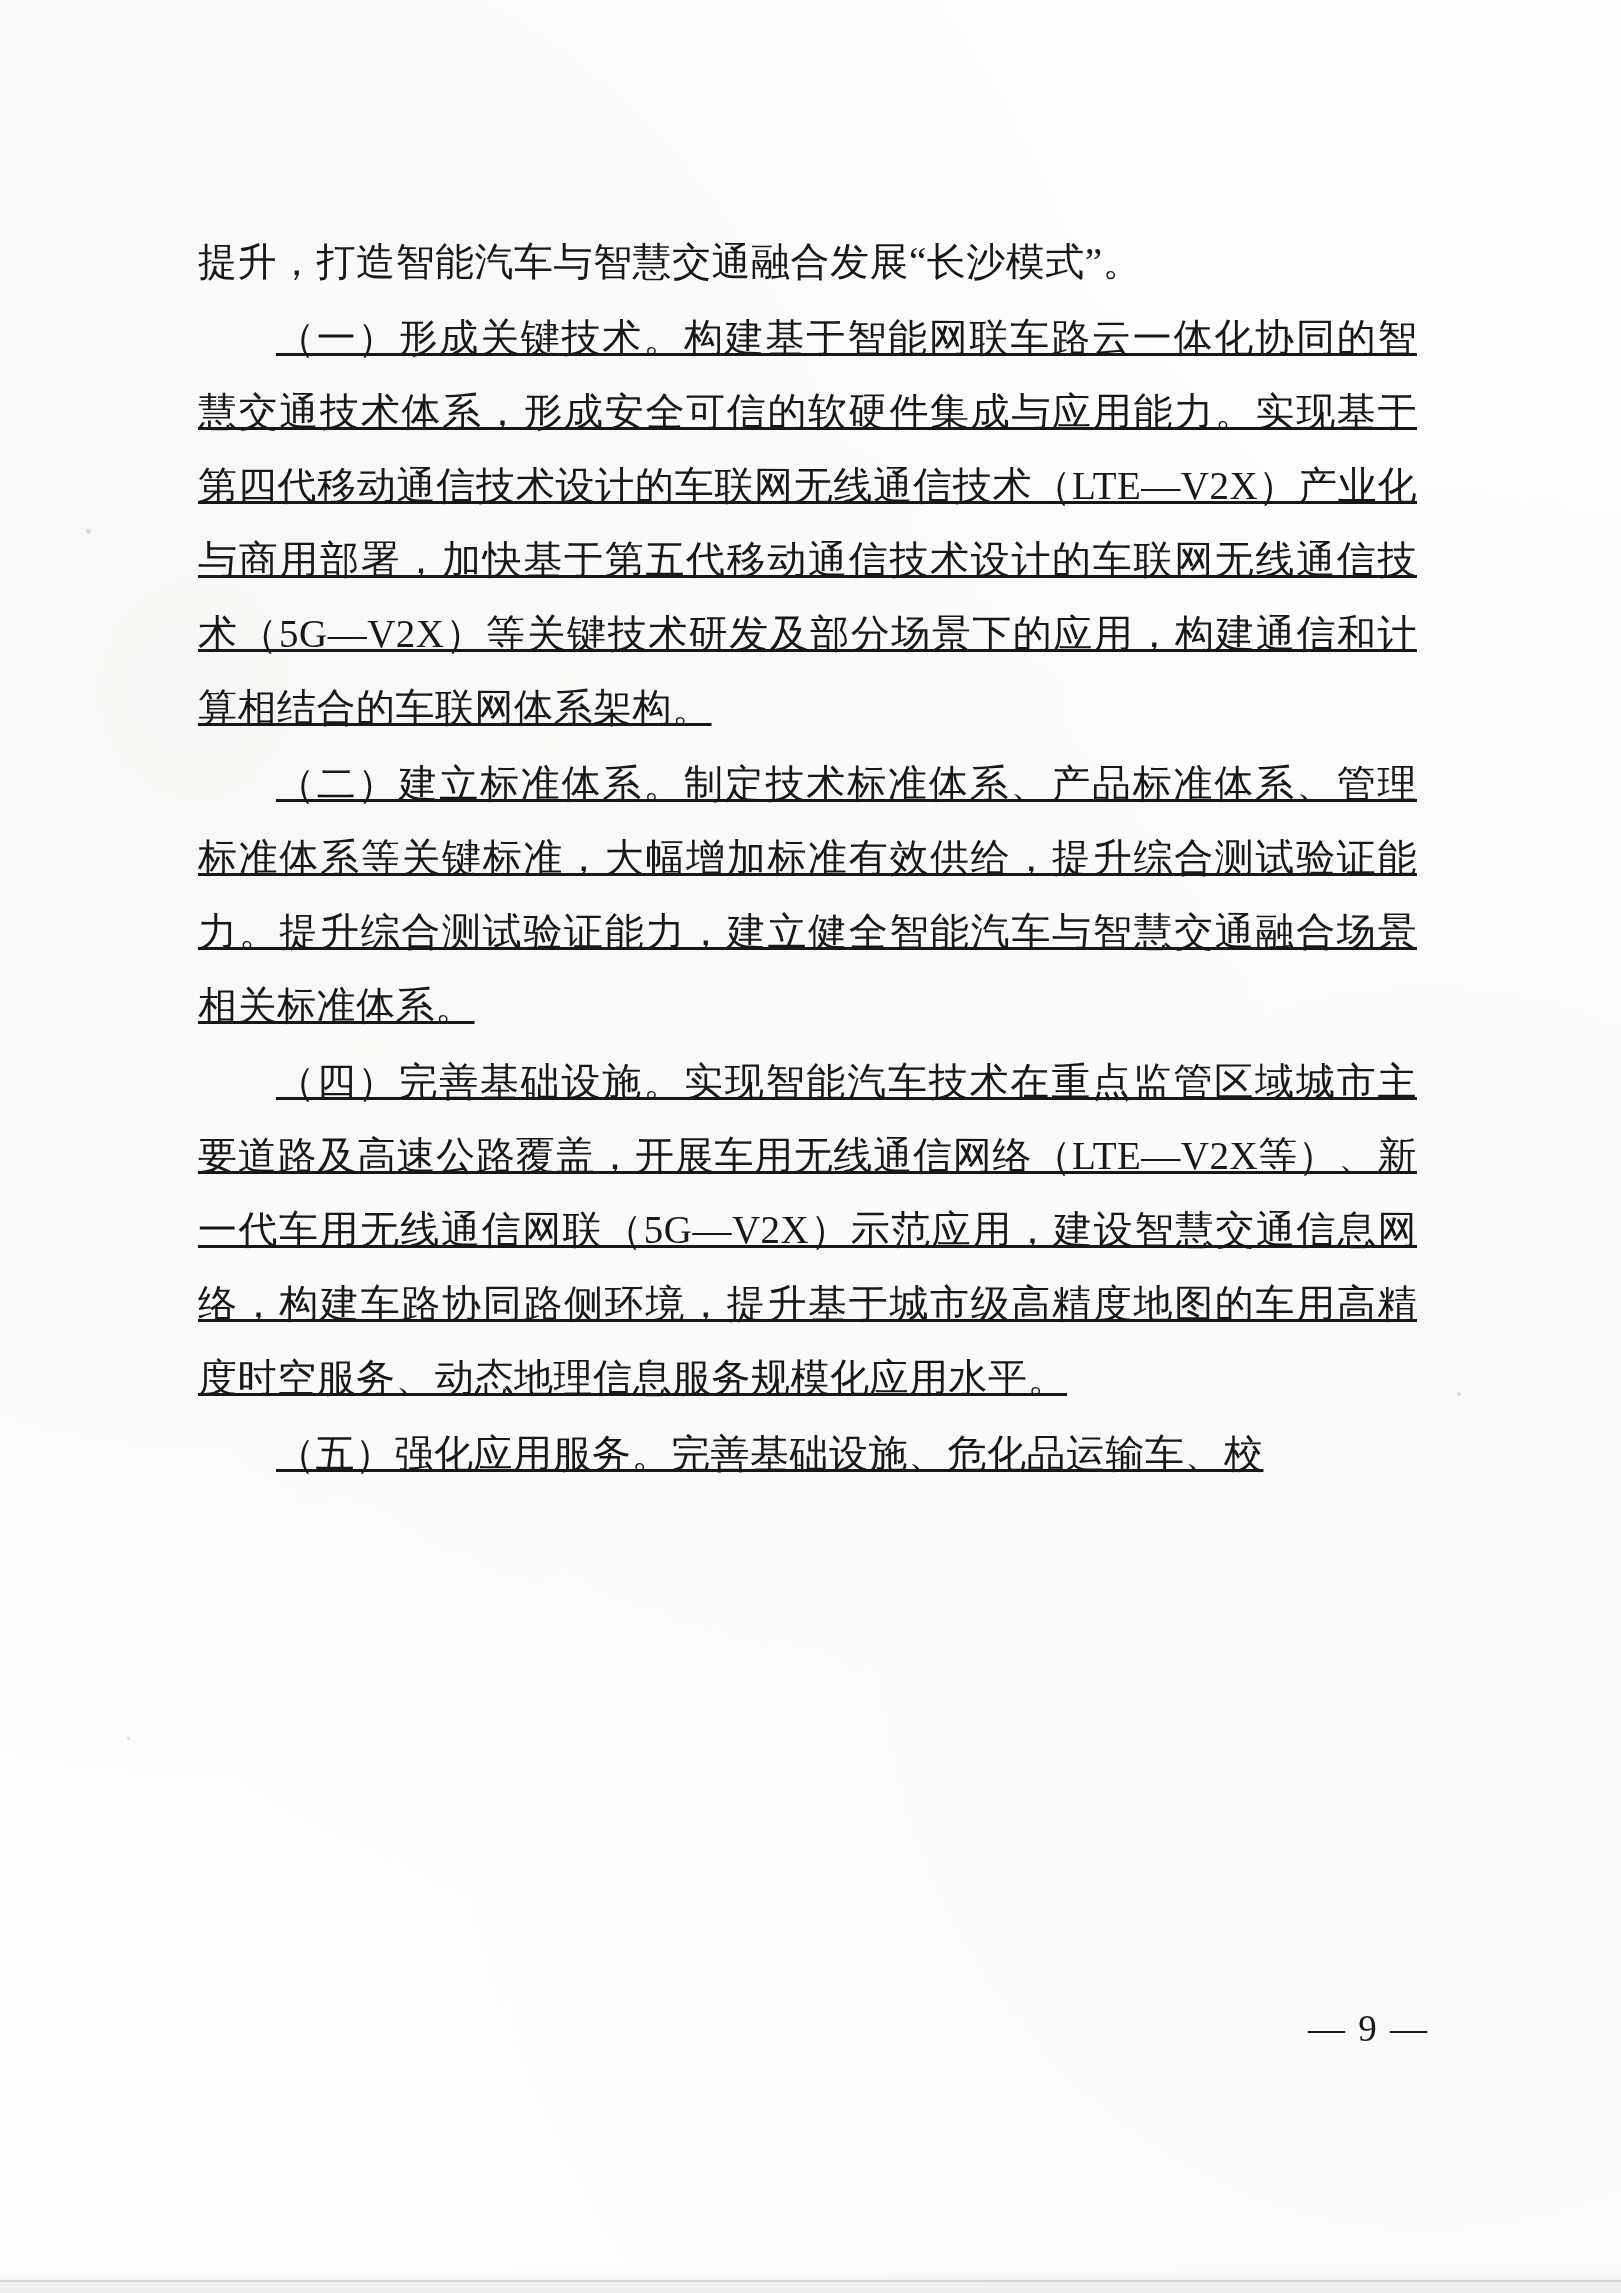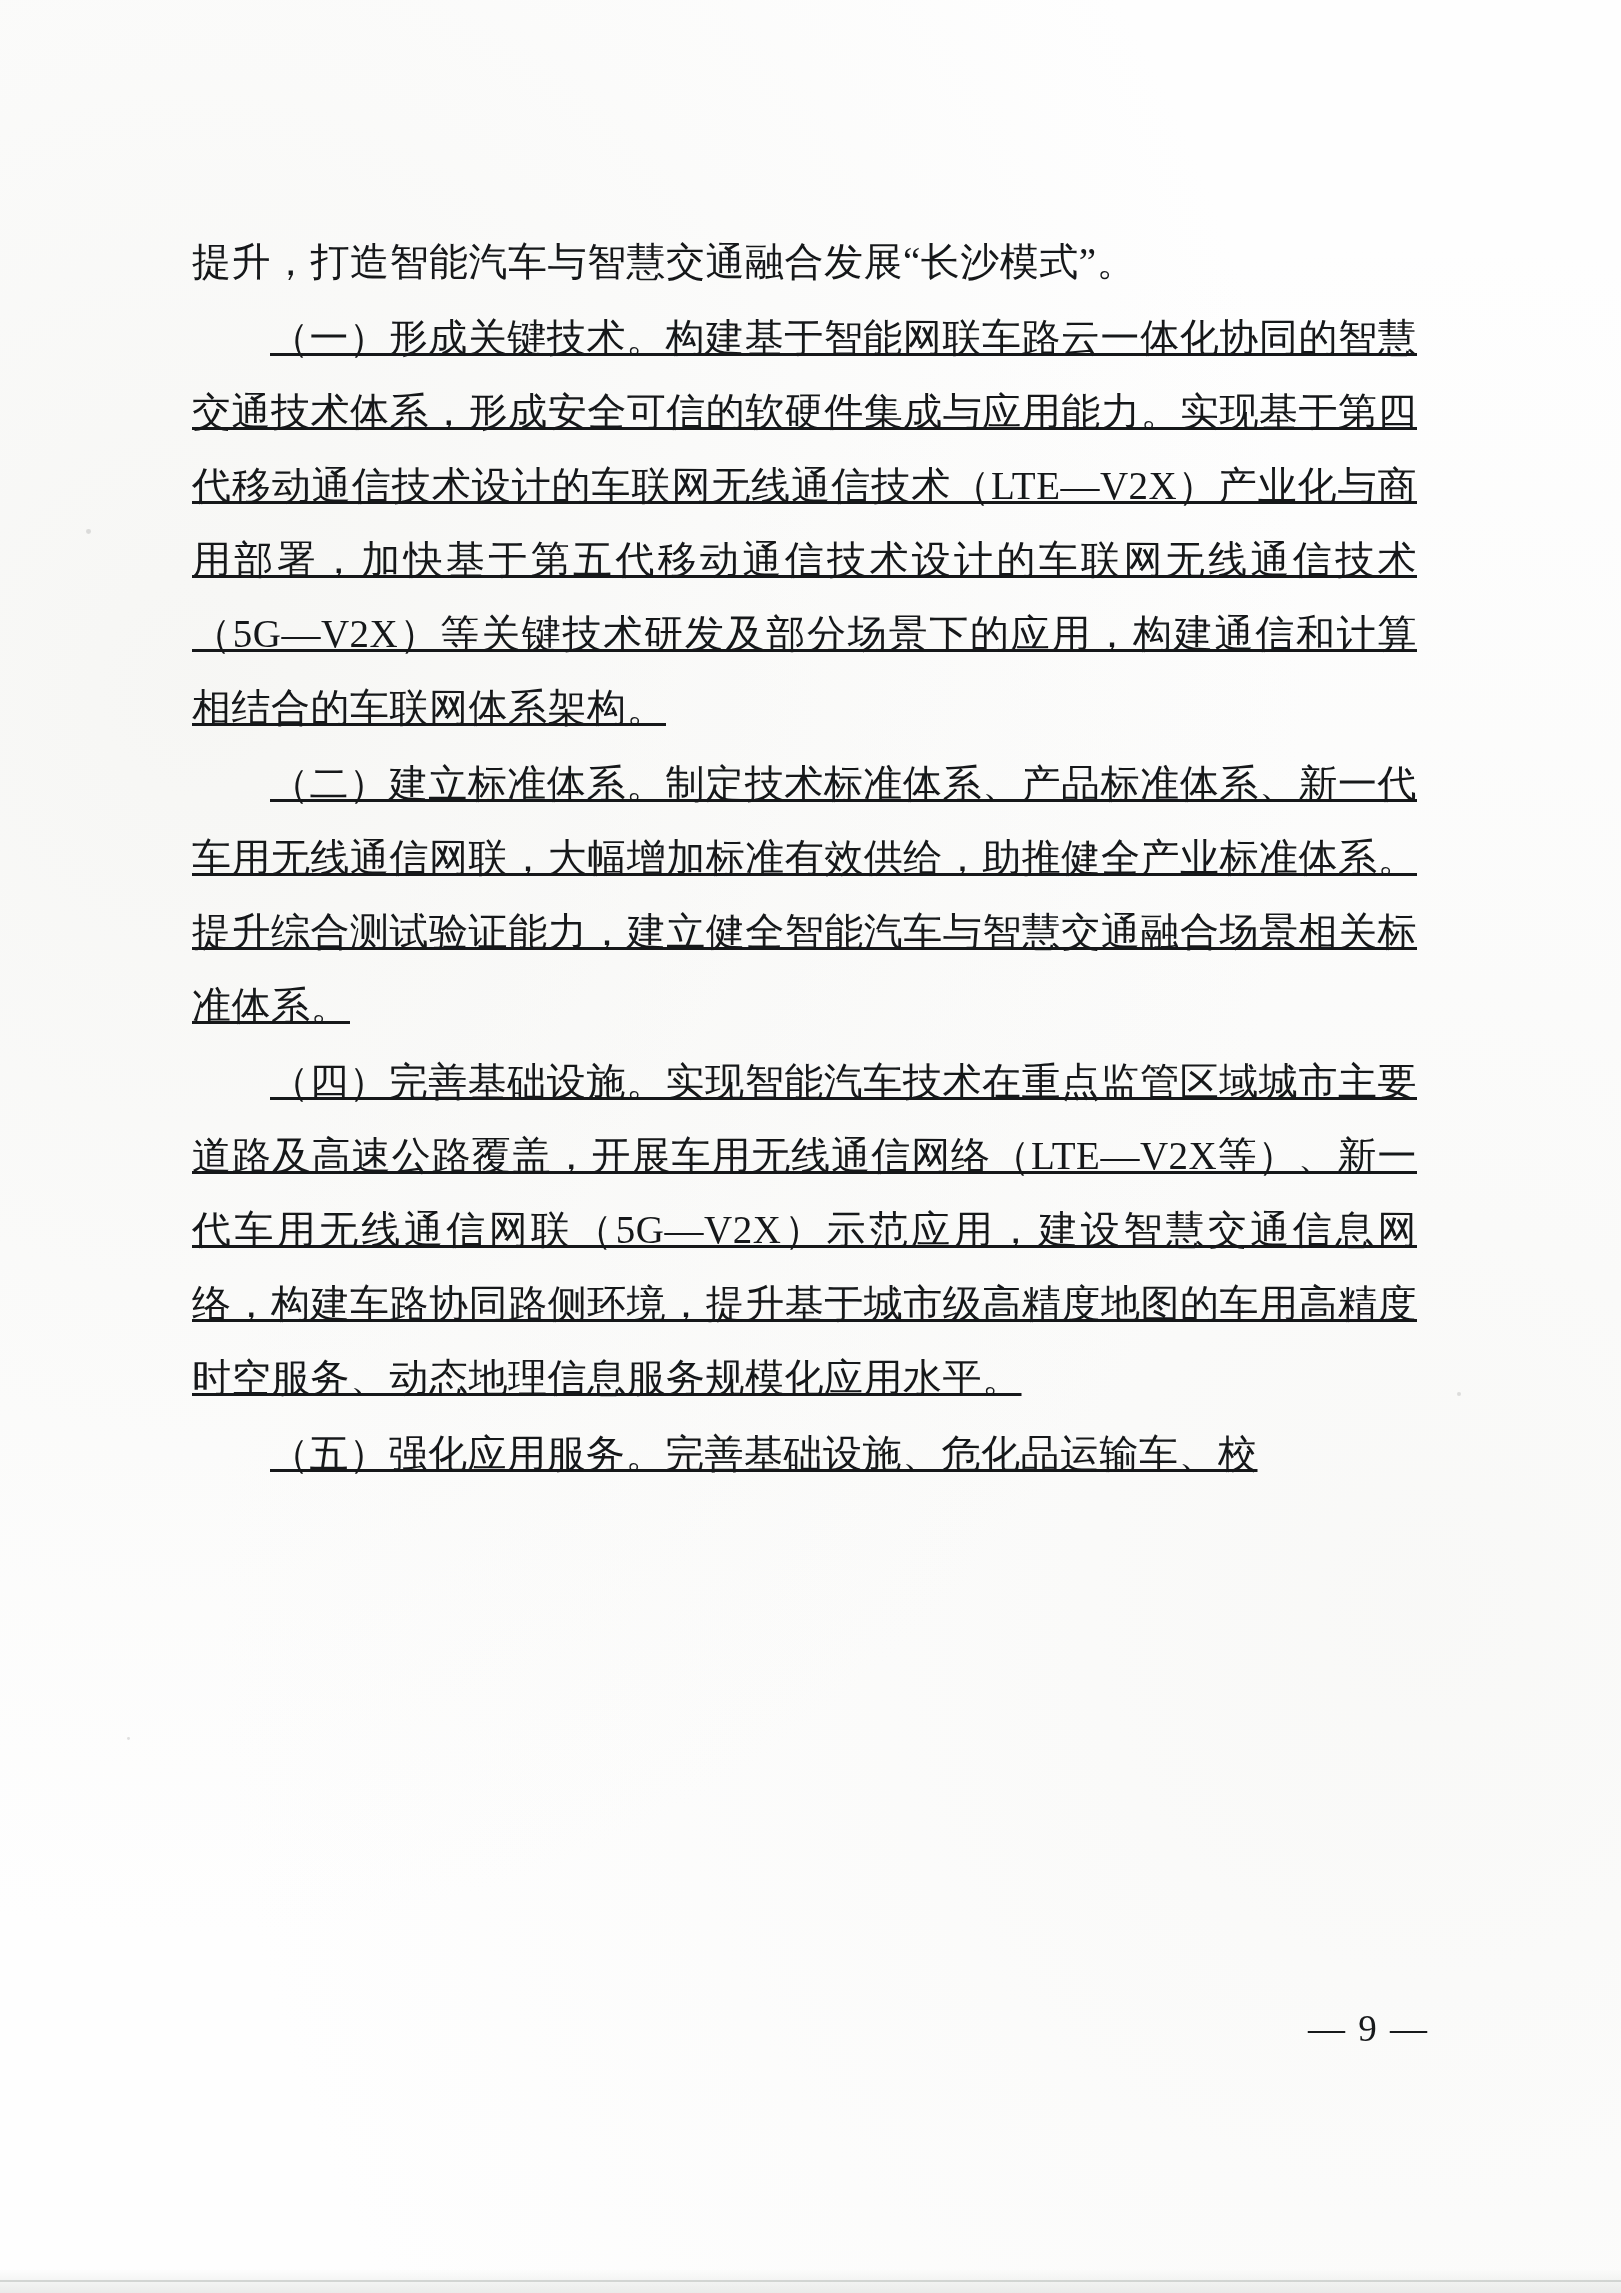--- a/index.html
+++ b/index.html
@@ -25,21 +25,21 @@
       radial-gradient(ellipse at 88% 70%, rgba(243,243,240,0.5) 0%, rgba(255,255,255,0) 60%);
     pointer-events: none;
   }
   .content {
     position: absolute;
     left: 192px;
     top: 225px;
     width: 1225px;
   }
   p.para {
-    margin: 0 0 2px 0;
+    margin: 0 0 2px 6px;
     font-size: 39px;
     line-height: 74px;
     color: #16181a;
     text-align: justify;
     text-justify: inter-ideograph;
     letter-spacing: 0.5px;
     font-family: "Liberation Serif", "DejaVu Serif", serif;
   }
   p.para.indent {
     text-indent: 78px;
@@ -80,21 +80,21 @@
   }
 </style>
 </head>
 <body>
 
 <div class="page">
 
   <div class="content">
     <p class="para">提升，打造智能汽车与智慧交通融合发展“长沙模式”。</p>
     <p class="para indent">（一）形成关键技术。构建基于智能网联车路云一体化协同的智慧交通技术体系，形成安全可信的软硬件集成与应用能力。实现基于第四代移动通信技术设计的车联网无线通信技术（LTE—V2X）产业化与商用部署，加快基于第五代移动通信技术设计的车联网无线通信技术（5G—V2X）等关键技术研发及部分场景下的应用，构建通信和计算相结合的车联网体系架构。</p>
-    <p class="para indent">（二）建立标准体系。制定技术标准体系、产品标准体系、新一代车用无线通信网联，大幅增加标准有效供给，助推健全产业标准体系。提升综合测试验证能力，建立健全智能汽车与智慧交通融合场景相关标准体系。</p>
+    <p class="para indent">（二）建立标准体系。制定技术标准体系、产品标准体系、管理标准体系等关键标准，大幅增加标准有效供给，提升综合测试验证能力。提升综合测试验证能力，建立健全智能汽车与智慧交通融合场景相关标准体系。</p>
     <p class="para indent">（四）完善基础设施。实现智能汽车技术在重点监管区域城市主要道路及高速公路覆盖，开展车用无线通信网络（LTE—V2X等）、新一代车用无线通信网联（5G—V2X）示范应用，建设智慧交通信息网络，构建车路协同路侧环境，提升基于城市级高精度地图的车用高精度时空服务、动态地理信息服务规模化应用水平。</p>
     <p class="para indent">（五）强化应用服务。完善基础设施、危化品运输车、校</p>
   </div>
 
   <div class="page-number">— 9 —</div>
 
   <div class="speck" style="left:86px; top:529px; width:4.9px; height:4.9px;"></div>
   <div class="speck" style="left:1457px; top:1392px; width:3.9px; height:3.9px;"></div>
   <div class="speck" style="left:127px; top:1737px; width:2.9px; height:2.9px;"></div>
 

